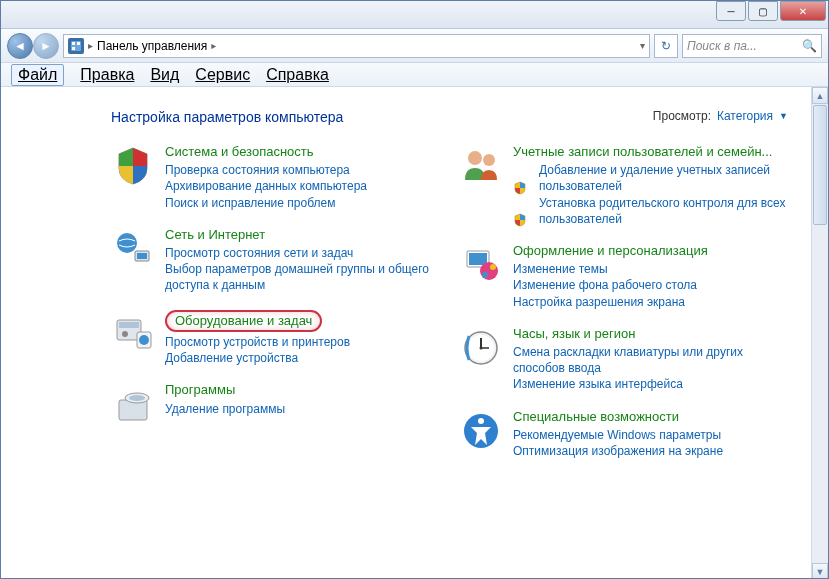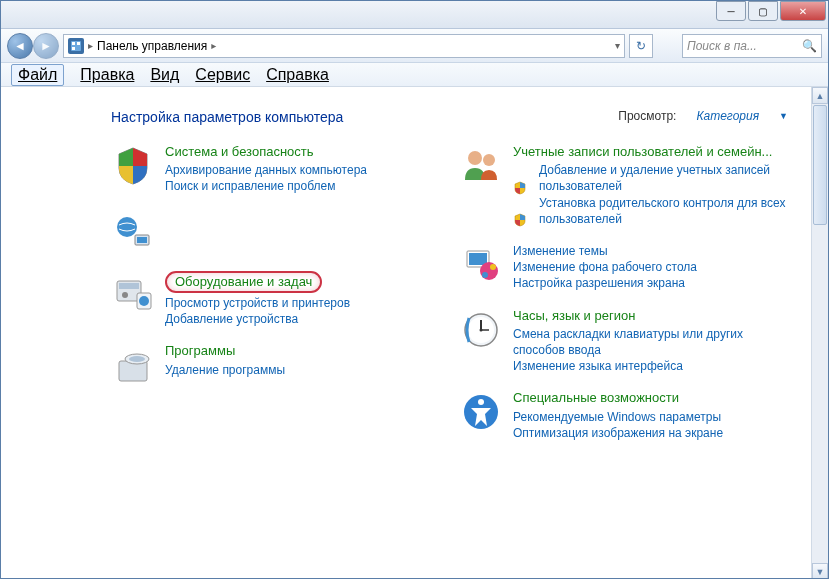--- a/index.html
+++ b/index.html
@@ -7,32 +7,32 @@
 .titlebar { height: 28px; background: linear-gradient(to bottom, #f0f4f9, #dde6f1); display: flex; justify-content: flex-end; align-items: flex-start; padding-right: 2px; border-bottom: 1px solid #b8c7db; }
 .winbtn { width: 30px; height: 20px; border: 1px solid #8a9cb2; margin-left: 2px; display:flex; align-items:center; justify-content:center; font-size: 10px; background:#e8eef6; border-radius: 0 0 3px 3px; }
 .winbtn.close { background: linear-gradient(to bottom, #e9a0a0, #c84444); color:#fff; width: 46px; }
 .navbar { height: 34px; background: linear-gradient(to bottom, #fafcfe, #e4ecf6); display:flex; align-items:center; padding: 0 6px; gap:4px; border-bottom:1px solid #c9d6e6; }
 .navbtns { display:flex; gap:0; }
 .navcircle { width:26px; height:26px; border-radius:50%; background: radial-gradient(circle at 30% 30%, #9fc3e8, #4a78aa); border:1px solid #5a7ea8; display:flex; align-items:center; justify-content:center; color:#fff; font-size:12px; }
 .addressbar { flex:1; height:24px; border:1px solid #a8b8cc; background:#fff; display:flex; align-items:center; padding:0 4px; gap:4px; font-size:12px; }
 .addr-icon { width:16px; height:16px; background:#3a6ea5; border-radius:2px; display:flex; align-items:center; justify-content:center; }
 .addr-sep { color:#666; font-size:10px; }
 .refreshbtn { width:24px; height:24px; border:1px solid #a8b8cc; background:#fff; display:flex; align-items:center; justify-content:center; font-size:12px; color:#3a6ea5; }
-.searchbox { width:140px; height:24px; border:1px solid #a8b8cc; background:#fff; display:flex; align-items:center; padding:0 4px; font-size:12px; color:#888; font-style:italic;margin-left:25px; }
+.searchbox { width:140px; height:24px; border:1px solid #a8b8cc; background:#fff; display:flex; align-items:center; padding:0 4px; font-size:12px; color:#888; font-style:italic; }
 .searchbox .mag { margin-left:auto; color:#3a6ea5; font-style:normal; }
 .menubar { height:24px; background:linear-gradient(to bottom,#f7fafd,#eaf1f9); display:flex; align-items:center; padding:0 10px; gap:16px; font-size:16px; border-bottom:1px solid #d0dae6; }
 .menubar span { cursor:default; }
 .menubar span u { text-decoration: underline; }
 .menubar .active { border:1px solid #7da2ce; background:#eaf3ff; padding:1px 6px; border-radius:2px; }
 .content { position:relative; height: calc(579px - 28px - 34px - 24px); display:flex; }
 .body { flex:1; padding: 22px 18px 10px 110px; overflow:hidden; }
 .heading { font-size: 14px; color:#003399; margin-bottom: 14px; font-weight:normal; }
-.viewrow { position:absolute; top:22px; right:40px; font-size:12px; display:flex; align-items:center; gap:20px; }
+.viewrow { position:absolute; top:22px; right:40px; font-size:12px; display:flex; align-items:center; gap:6px; }
 .viewrow .lbl { color:#333; }
-.viewrow .val { color:#1164b4;font-style:italic; }
+.viewrow .val { color:#1164b4; }
 .viewrow .tri { color:#1164b4; font-size:9px; }
 .cols { display:flex; gap:14px; margin-top:19px; }
 .col { flex:1; display:flex; flex-direction:column; gap:16px; }
 .cat { display:flex; gap:10px; align-items:flex-start; }
 .cat-icon { width:44px; height:44px; flex-shrink:0; display:flex; align-items:center; justify-content:center; }
 .cat-body { flex:1; }
 .cat-title { color:#178317; font-size:13px; line-height:1.25; margin-bottom:2px; cursor:pointer; }
 .cat-title.highlight { border: 2px solid #cc3344; border-radius: 11px; padding: 1px 8px; display:inline-block; box-shadow: inset 0 0 6px rgba(204,51,68,.25); }
 .cat-link { display:block; color:#1164b4; font-size:12px; line-height:1.35; cursor:pointer; }
 .sublink { display:flex; align-items:flex-end; gap:12px; }
@@ -101,32 +101,38 @@
               <svg width="44" height="44" viewBox="0 0 44 44">
                 <path d="M22 4 L36 10 L36 24 Q36 36 22 40 Q8 36 8 24 L8 10 Z" fill="#fff" stroke="#888" stroke-width="1"></path>
                 <path d="M22 4 L36 10 L36 22 L22 22 Z" fill="#d03030"></path>
                 <path d="M22 4 L8 10 L8 22 L22 22 Z" fill="#40a040"></path>
                 <path d="M22 22 L36 22 L36 24 Q36 36 22 40 Z" fill="#3070c0"></path>
                 <path d="M22 22 L8 22 L8 24 Q8 36 22 40 Z" fill="#e8c030"></path>
               </svg>
             </div>
             <div class="cat-body">
               <div class="cat-title">Система и безопасность</div>
+              <span class="cat-link">Проверка состояния компьютера</span>
               <span class="cat-link">Архивирование данных компьютера</span>
               <span class="cat-link">Поиск и исправление проблем</span>
             </div>
           </div>
           <div class="cat">
             <div class="cat-icon">
               <svg width="44" height="44" viewBox="0 0 44 44">
                 <circle cx="16" cy="16" r="10" fill="#4090d0"></circle>
                 <path d="M8 14 Q16 10 24 14 M8 18 Q16 22 24 18" stroke="#fff" stroke-width="1" fill="none"></path>
                 <rect x="24" y="24" width="14" height="10" rx="1" fill="#d8e4f0" stroke="#888"></rect>
                 <rect x="26" y="26" width="10" height="6" fill="#4090d0"></rect>
               </svg>
+            </div>
+            <div class="cat-body">
+              <div class="cat-title">Сеть и Интернет</div>
+              <span class="cat-link">Просмотр состояния сети и задач</span>
+              <span class="cat-link">Выбор параметров домашней группы и общего доступа к данным</span>
             </div>
           </div>
           <div class="cat">
             <div class="cat-icon">
               <svg width="44" height="44" viewBox="0 0 44 44">
                 <rect x="6" y="10" width="24" height="20" rx="2" fill="#e0e6ec" stroke="#999"></rect>
                 <rect x="8" y="12" width="20" height="6" fill="#b0c4d8"></rect>
                 <circle cx="14" cy="24" r="3" fill="#888"></circle>
                 <rect x="26" y="22" width="14" height="16" rx="2" fill="#f0f4f8" stroke="#999"></rect>
                 <circle cx="33" cy="30" r="5" fill="#4090d0"></circle>
@@ -182,20 +188,21 @@
             <div class="cat-icon">
               <svg width="44" height="44" viewBox="0 0 44 44">
                 <rect x="8" y="8" width="22" height="16" rx="1" fill="#fff" stroke="#999"></rect>
                 <rect x="10" y="10" width="18" height="12" fill="#4090d0"></rect>
                 <circle cx="30" cy="28" r="9" fill="#e04080"></circle>
                 <circle cx="34" cy="24" r="3" fill="#f0c020"></circle>
                 <circle cx="26" cy="32" r="3" fill="#4090d0"></circle>
               </svg>
             </div>
             <div class="cat-body">
+              <div class="cat-title">Оформление и персонализация</div>
               <span class="cat-link">Изменение темы</span>
               <span class="cat-link">Изменение фона рабочего стола</span>
               <span class="cat-link">Настройка разрешения экрана</span>
             </div>
           </div>
           <div class="cat">
             <div class="cat-icon">
               <svg width="44" height="44" viewBox="0 0 44 44">
                 <circle cx="22" cy="22" r="16" fill="#f0f4f8" stroke="#888" stroke-width="1.5"></circle>
                 <circle cx="22" cy="22" r="13" fill="#fff"></circle>

